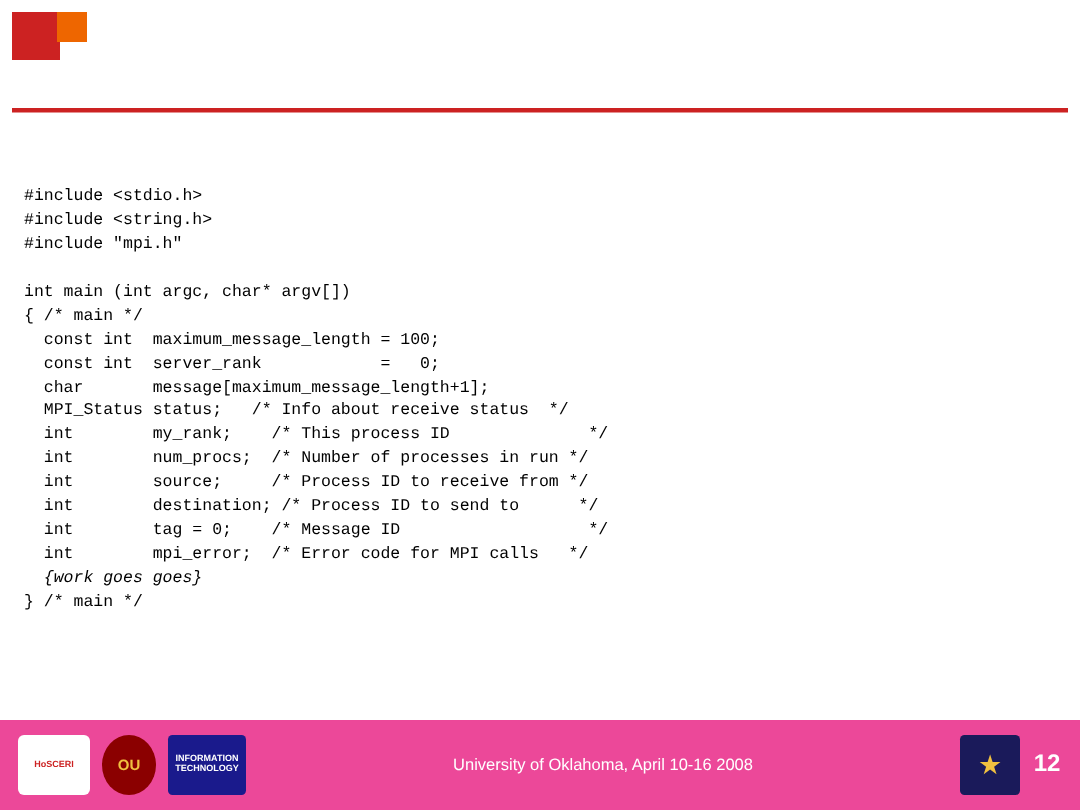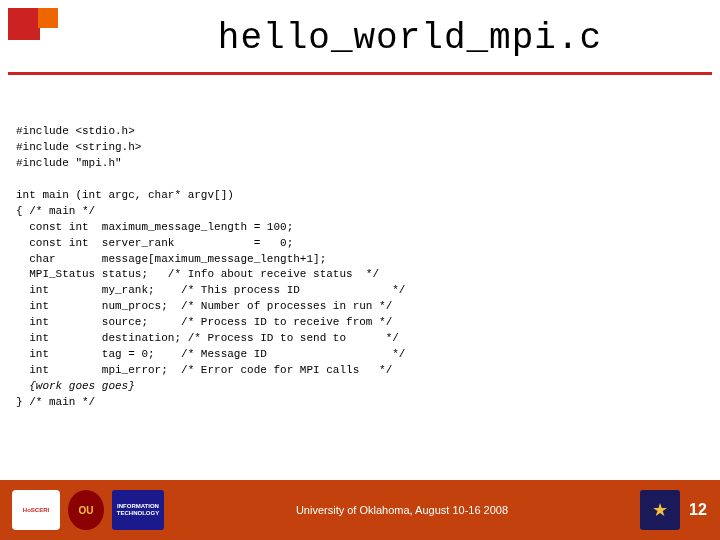--- a/index.html
+++ b/index.html
@@ -92,21 +92,21 @@
       font-size: 11px;
     }
 
     
     .bottom-bar {
       position: absolute;
       bottom: 0;
       left: 0;
       right: 0;
       height: 60px;
-      background: #c2410c;
+      background: #ec4899;
       display: flex;
       align-items: center;
       padding: 0 12px;
       gap: 24px;
     }
 
     .bottom-logos {
       display: flex;
       align-items: center;
       gap: 8px;
@@ -197,21 +197,20 @@
 </head>
 <body>
 
 <div class="slide-container">
 
   <div class="top-decoration">
     <div class="square-red"></div>
     <div class="square-orange"></div>
   </div>
 
-  <div class="slide-title">hello_world_mpi.c</div>
 
   <div class="title-rule"></div>
 
   <div class="code-block"><span>#include &lt;stdio.h&gt;
 #include &lt;string.h&gt;
 #include "mpi.h"
 
 int main (int argc, char* argv[])
 { /* main */
   const int  maximum_message_length = 100;
@@ -237,21 +236,21 @@
       <div class="logo-ou">
         <span>OU</span>
       </div>
 
       <div class="logo-it">
         <span>INFORMATION<br>TECHNOLOGY</span>
       </div>
     </div>
 
     <div class="bottom-text">
-      <div>University of Oklahoma, August 10-16 2008</div>
+      <div>University of Oklahoma, April 10-16 2008</div>
     </div>
 
     <div class="bottom-right">
 
       <div class="logo-sc">
         <span>★</span>
       </div>
       <div class="page-number">12</div>
     </div>
   </div>

